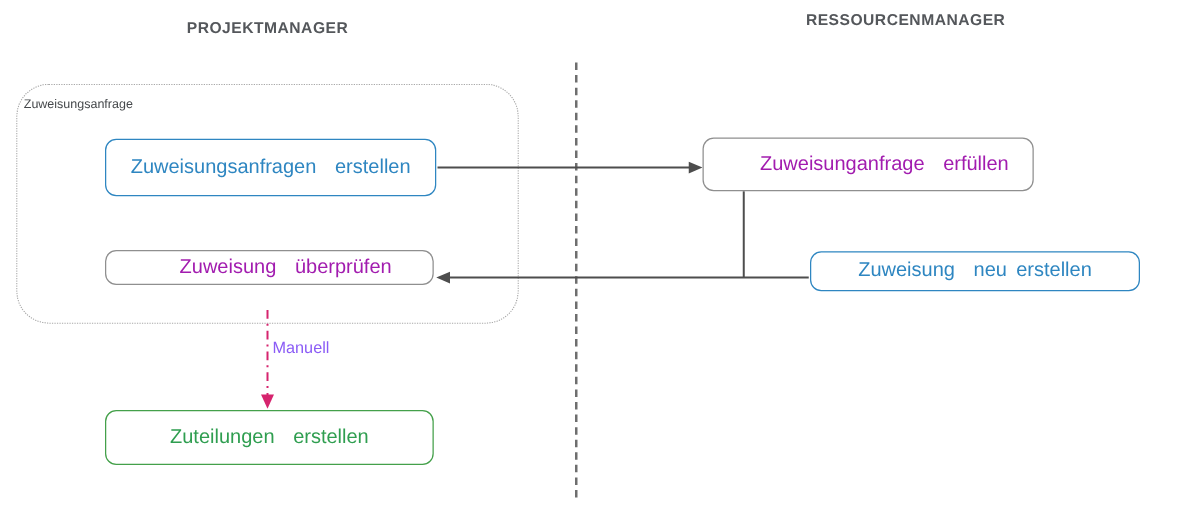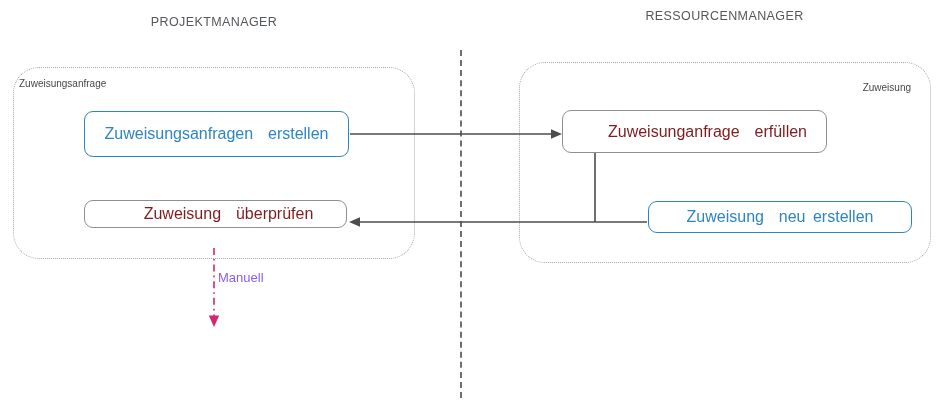--- a/index.html
+++ b/index.html
@@ -7,21 +7,21 @@
     position: relative;
     width: 944px;
     height: 411px;
     background: #ffffff;
     font-family: "Liberation Sans", sans-serif;
     overflow: hidden;
   }
   .lane-header {
     position: absolute;
     font-size: 12.5px;
-    font-weight: normal;
+    font-weight: bold;
     letter-spacing: 0.4px;
     color: #54575b;
     text-align: center;
     white-space: pre;
   }
   #header-left  { left: 13px;  width: 402px; top: 15px; }
   #header-right { left: 519px; width: 411px; top: 9px; }
 
   .group {
     position: absolute;
@@ -64,21 +64,21 @@
     border-radius: 9px;
     display: flex;
     align-items: center;
     justify-content: center;
     font-size: 16px;
     z-index: 3;
     box-sizing: border-box;
   }
   .node-label { white-space: pre; word-spacing: 3px; }
   .node-blue  { border: 1.5px solid #2e86c1; color: #2e86c1; }
-  .node-gray  { border: 1.5px solid #8f8f8f; color: #7f1d1d; padding-left: 26px; }
+  .node-gray  { border: 1.5px solid #8f8f8f; color: #a21caf; padding-left: 26px; }
   .node-green { border: 1.5px solid #44a04a; color: #2f9e50; }
 
   #node-create-request  { left: 84px;  top: 111px; width: 265px; height: 46px; }
   #node-fulfill-request { left: 562px; top: 110px; width: 265px; height: 43px; }
   #node-review          { left: 84px;  top: 200px; width: 263px; height: 28px; }
   #node-create-new      { left: 648px; top: 201px; width: 264px; height: 32px; }
   #node-create-alloc    { left: 84px;  top: 328px; width: 263px; height: 44px; }
 
   #edge-label-manual {
     position: absolute;
@@ -98,23 +98,20 @@
   <div id="header-left" class="lane-header">PROJEKTMANAGER</div>
 
   <div id="header-right" class="lane-header">RESSOURCENMANAGER</div>
 
   <div class="lane-divider"></div>
 
   <div id="group-left" class="group">
     <div class="group-label">Zuweisungsanfrage</div>
   </div>
 
-  <div id="group-right" class="group">
-    <div class="group-label">Zuweisung</div>
-  </div>
 
   <svg id="edges-svg" viewBox="0 0 944 411" xmlns="http://www.w3.org/2000/svg">
 
     <g>
       <line x1="350" y1="134" x2="553" y2="134" stroke="#4d4d4d" stroke-width="1.6"></line>
       <polygon points="562,134 551,129.3 551,138.7" fill="#4d4d4d"></polygon>
     </g>
 
     <g>
       <line x1="595" y1="153" x2="595" y2="222" stroke="#4d4d4d" stroke-width="1.6"></line>
@@ -137,16 +134,19 @@
   </div>
 
   <div id="node-review" class="node node-gray">
     <span class="node-label">Zuweisung  überprüfen</span>
   </div>
 
   <div id="node-create-new" class="node node-blue">
     <span class="node-label">Zuweisung  neu erstellen</span>
   </div>
 
+  <div id="node-create-alloc" class="node node-green">
+    <span class="node-label">Zuteilungen  erstellen</span>
+  </div>
 
   <div id="edge-label-manual">Manuell</div>
 
 </div>
 
 </body></html>

